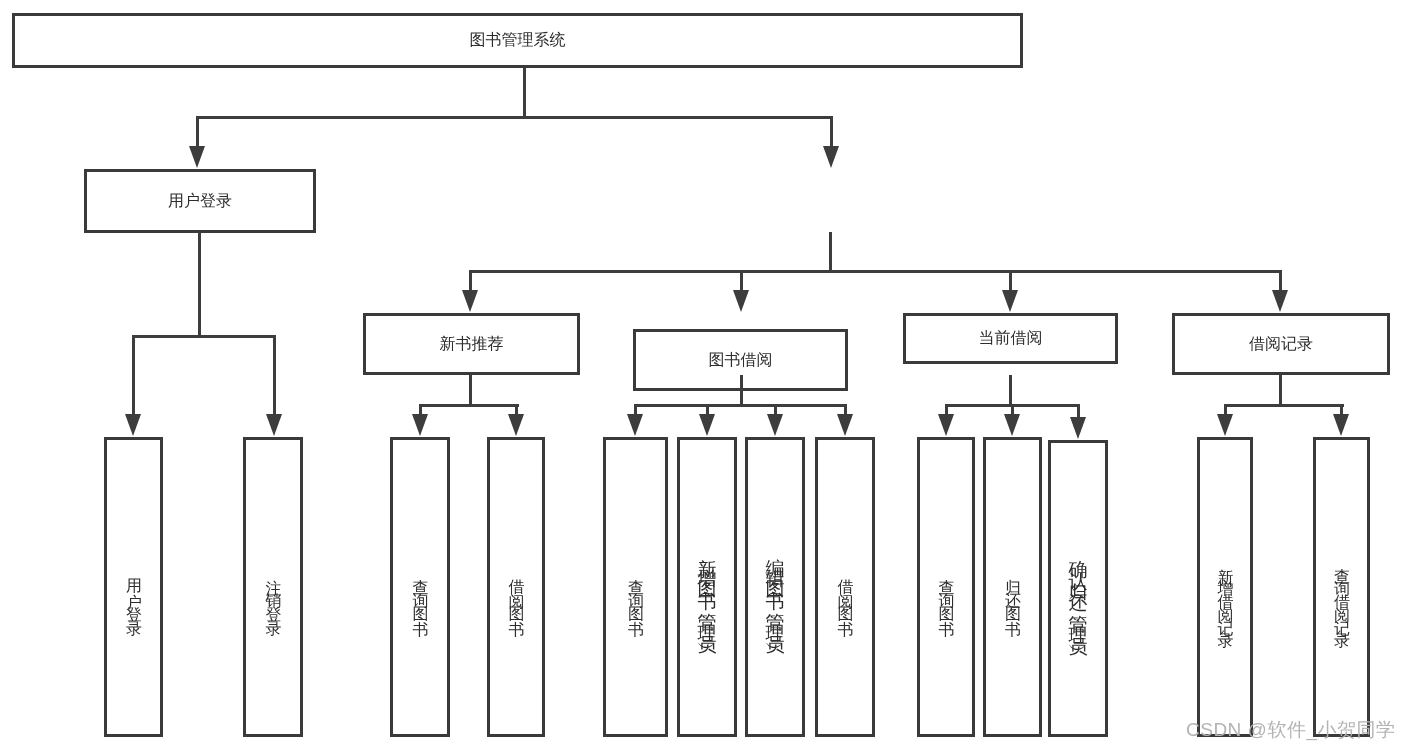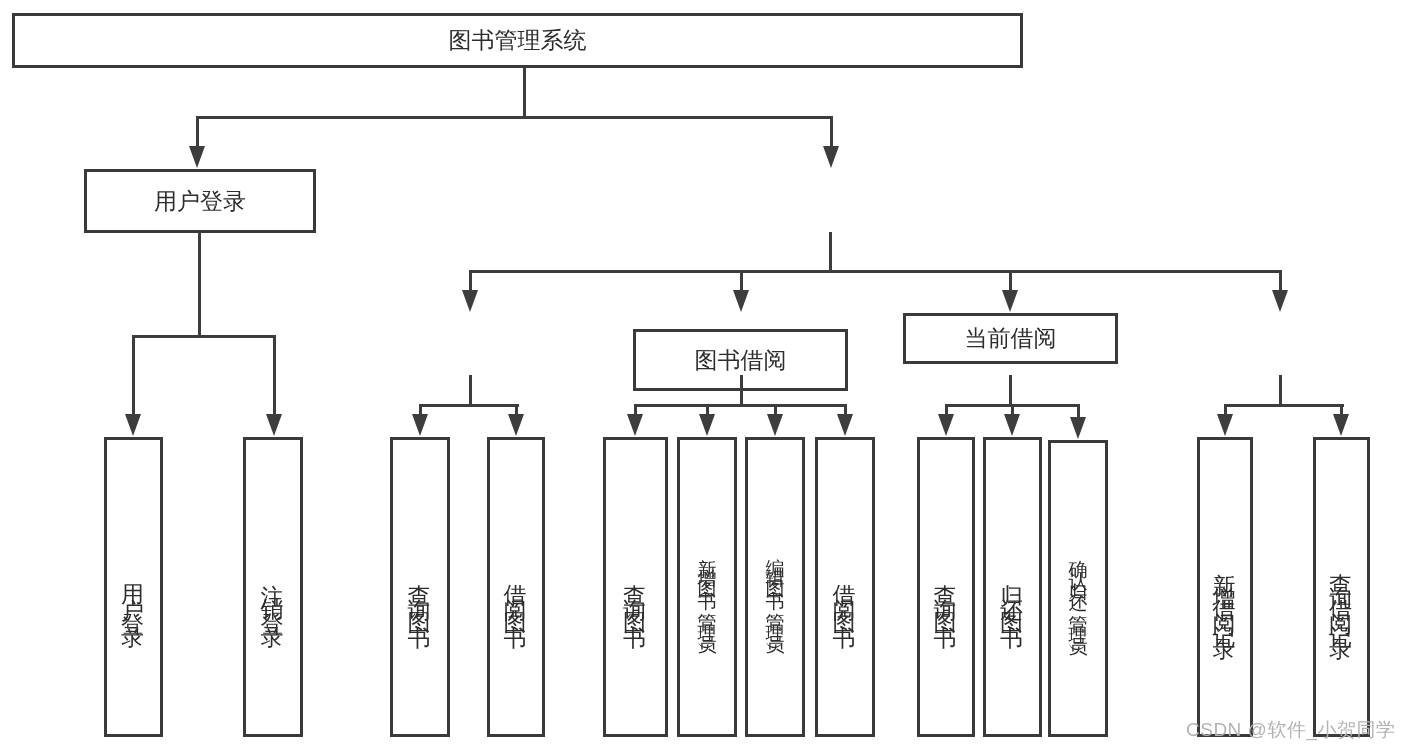--- a/index.html
+++ b/index.html
@@ -11,21 +11,21 @@
   }
   html,body{margin:0;padding:0;background:var(--bg);}
   .stage{
     position:relative;width:1405px;height:747px;background:var(--bg);
     font-family:"Liberation Sans","DejaVu Sans",sans-serif;
     overflow:hidden;
   }
   .box{
     position:absolute;background:#fff;border:3px solid var(--border);
     display:flex;align-items:center;justify-content:center;
-    color:var(--text);font-size:23px;box-sizing:border-box;
+    color:var(--text);font-size:16px;box-sizing:border-box;
     white-space:nowrap;
   }
   .vtext{
     writing-mode:vertical-rl;text-orientation:mixed;
     letter-spacing:14px;padding-top:14px;
   }
   .v6{letter-spacing:13px;padding-top:13px;}
   .v9{letter-spacing:11px;padding-top:11px;font-size:19px;}
   .ln{position:absolute;background:var(--line);}
   .ar{
@@ -41,25 +41,27 @@
 </head>
 <body>
 
 <div class="stage">
 
   <div class="box" style="left:12px;top:13px;width:1011px;height:55px">图书管理系统</div>
 
   <div class="box" style="left:84px;top:169px;width:232px;height:64px">用户登录</div>
 
 
+  <div class="box" style="left:363px;top:313px;width:217px;height:62px">新书推荐</div>
 
   <div class="box" style="left:633px;top:329px;width:215px;height:62px">图书借阅</div>
 
   <div class="box" style="left:903px;top:313px;width:215px;height:51px">当前借阅</div>
 
+  <div class="box" style="left:1172px;top:313px;width:218px;height:62px">借阅记录</div>
 
   <div class="box vtext" style="left:104px;top:437px;width:59px;height:300px">用户登录</div>
 
   <div class="box vtext" style="left:243px;top:437px;width:60px;height:300px">注销登录</div>
 
   <div class="box vtext" style="left:390px;top:437px;width:60px;height:300px">查询图书</div>
 
   <div class="box vtext" style="left:487px;top:437px;width:58px;height:300px">借阅图书</div>
 
   <div class="box vtext" style="left:603px;top:437px;width:65px;height:300px">查询图书</div>

